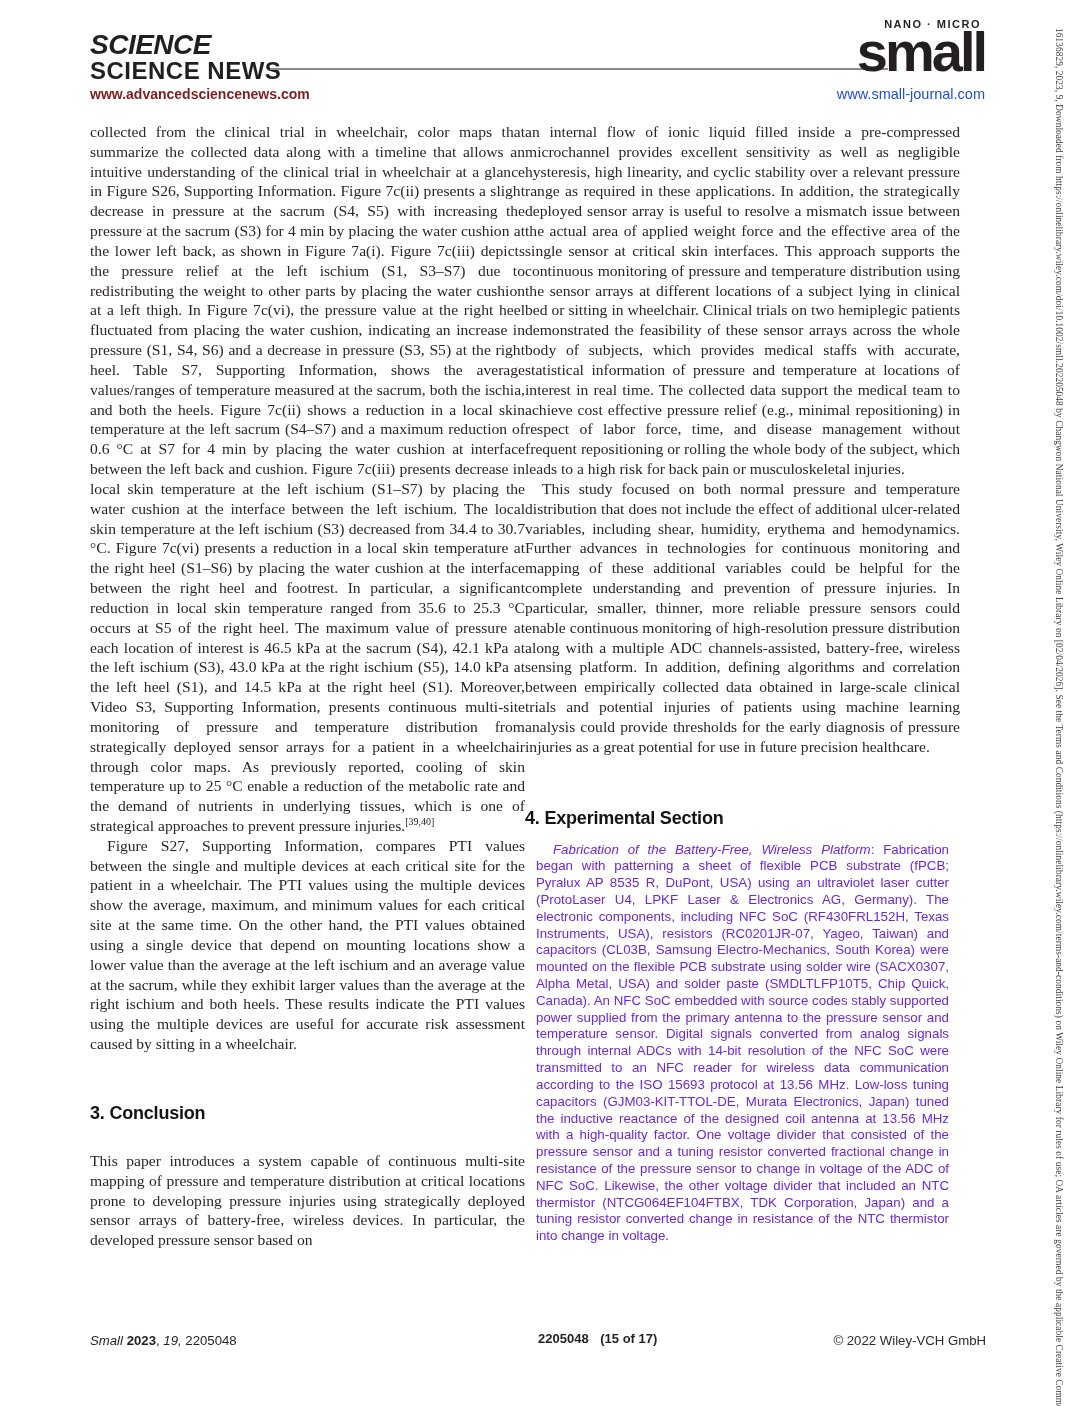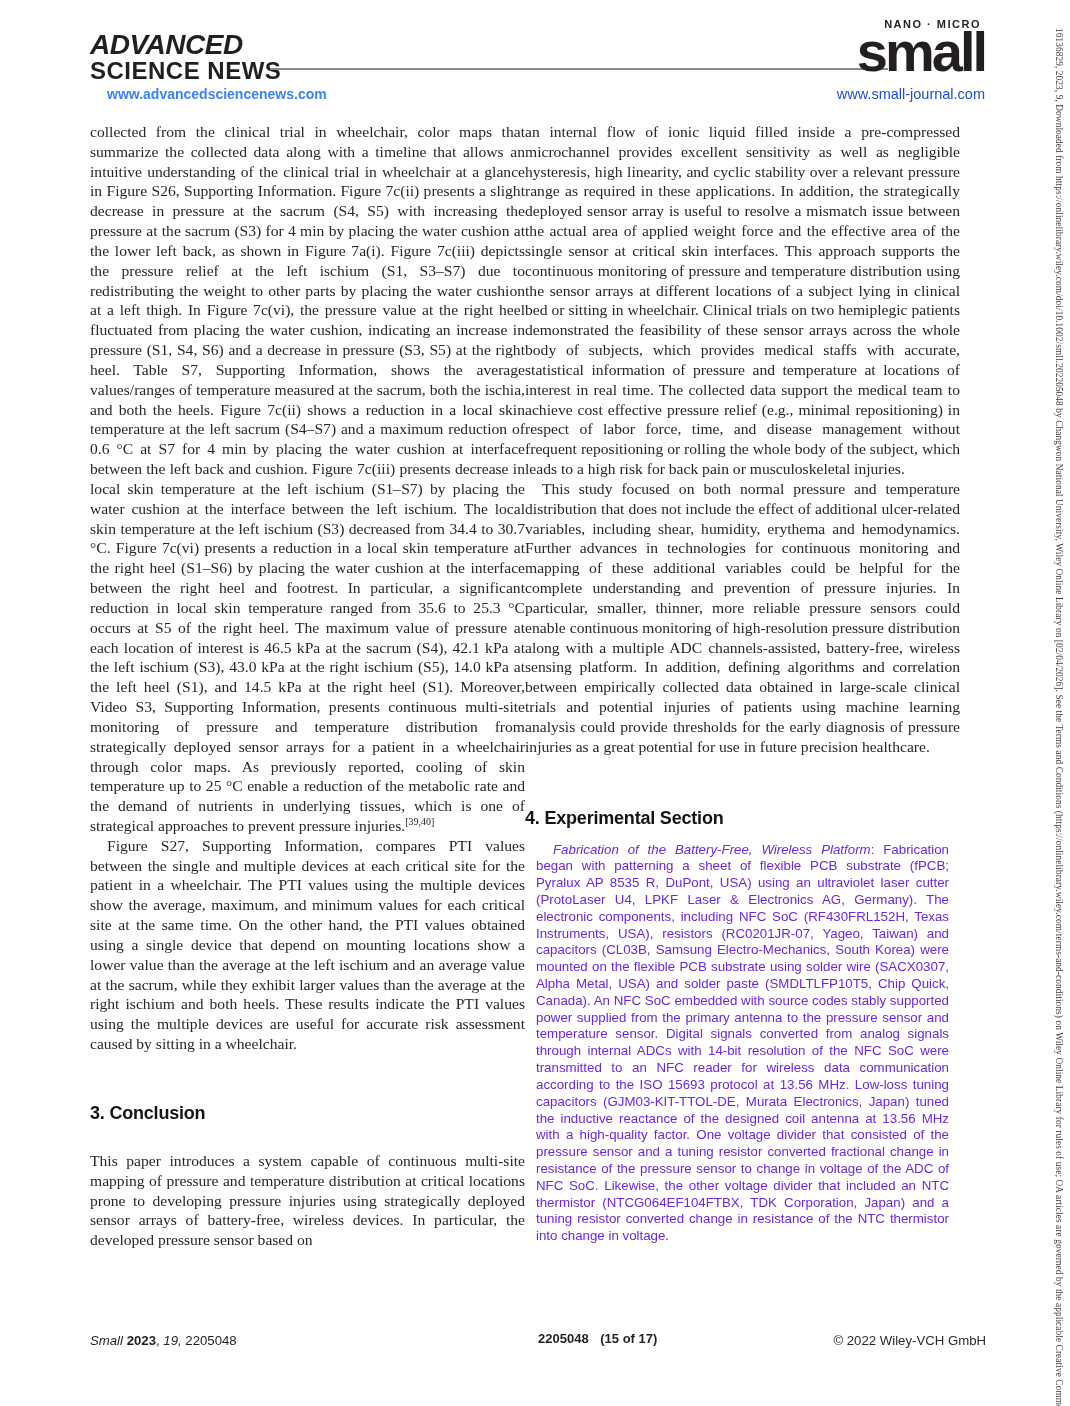--- a/index.html
+++ b/index.html
@@ -22,23 +22,23 @@
     font-style: italic; font-weight: 900;
     font-size: 28px; line-height: 0.95; letter-spacing: -0.5px;
     color: #231f20;
   }
   .adv-line2 {
     font-family: "Liberation Sans", sans-serif;
     font-weight: 800; font-size: 24px; line-height: 1.0; letter-spacing: 0.5px;
     color: #231f20;
   }
   .adv-url {
-    position: absolute; left: 17px; top: 56px;
+    position: absolute; left: 0; top: 56px;
     font-family: "Liberation Sans", sans-serif;
-    font-weight: 700; font-size: 14px; color: #3b82f6; text-align: right;
+    font-weight: 700; font-size: 14px; color: #7f1d1d; text-align: right;
   }
   .header-rule {
     position: absolute; left: 180px; top: 38px; width: 618px; height: 2px;
     background: #8a8a8a;
   }
   .small-logo { position: absolute; right: 0; top: -12px; text-align: right; width: 160px; }
   .small-top {
     font-family: "Liberation Sans", sans-serif;
     font-weight: 700; font-size: 11px; letter-spacing: 1.5px;
     color: #231f20; display: block; margin-right: 4px;
@@ -101,21 +101,21 @@
     white-space: nowrap;
   }
 </style>
 </head>
 <body>
 
 <div class="page">
 
   <div class="header">
     <div class="adv-logo">
-      <div class="adv-line1">ADVANCED</div>
+      <div class="adv-line1">SCIENCE</div>
       <div class="adv-line2">SCIENCE NEWS</div>
     </div>
     <div class="adv-url">www.advancedsciencenews.com</div>
     <div class="header-rule"></div>
     <div class="small-logo">
       <span class="small-top">NANO · MICRO</span>
       <span class="small-word">small</span>
     </div>
     <div class="small-url">www.small-journal.com</div>
   </div>

